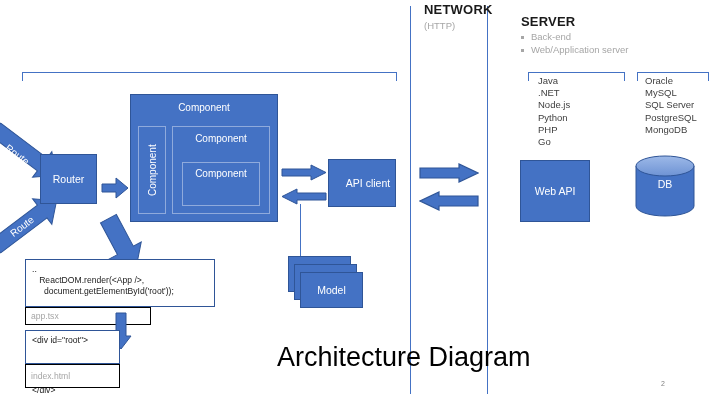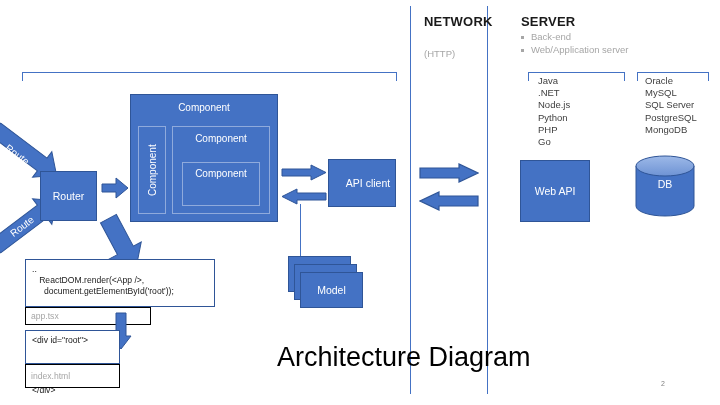--- a/index.html
+++ b/index.html
@@ -52,23 +52,23 @@
 </style>
 </head>
 <body>
 
 <div class="stage">
 
   <div class="abs vline" style="left:410px;top:6px;height:388px;"></div>
   <div class="abs vline" style="left:487px;top:6px;height:388px;"></div>
 
 
-  <div class="abs" style="left:424px;top:14px;">
+  <div class="abs" style="left:424px;top:2px;">
     <div class="sec-title">NETWORK</div>
-    <div class="sec-sub" style="margin-top:19px;">(HTTP)</div>
+    <div class="sec-sub" style="margin-top:3px;">(HTTP)</div>
   </div>
 
   <div class="abs" style="left:521px;top:14px;">
     <div class="sec-title">SERVER</div>
     <div class="bullet-row">
       <div class="bullet-dot"></div>
       <div class="sec-sub">Back-end</div>
     </div>
     <div class="bullet-row">
       <div class="bullet-dot"></div>
@@ -104,21 +104,21 @@
   </svg>
   <div class="abs route-txt" style="left:10px;top:142px;transform:rotate(37deg);transform-origin:left top;">Route</div>
 
   <svg class="abs" style="left:0px;top:190px;width:70px;height:55px;overflow:visible;" viewBox="0 0 70 55">
     <g transform="rotate(-37 35 27)">
       <path d="M -14 19 L 44 19 L 44 11 L 62 27 L 44 43 L 44 35 L -14 35 Z" fill="#4472C4" stroke="#2F5597" stroke-width="1"></path>
     </g>
   </svg>
   <div class="abs route-txt" style="left:8px;top:230px;transform:rotate(-37deg);transform-origin:left top;">Route</div>
 
-  <div class="abs blue" style="left:40px;top:171px;width:57px;height:50px;">
+  <div class="abs blue" style="left:40px;top:154px;width:57px;height:50px;">
     <div class="box-label">Router</div>
   </div>
 
   <svg class="abs" style="left:101px;top:176px;width:28px;height:24px;" viewBox="0 0 28 24">
     <path d="M 1 8 L 15 8 L 15 2 L 27 12 L 15 22 L 15 16 L 1 16 Z" fill="#4472C4" stroke="#2F5597" stroke-width="1"></path>
   </svg>
 
   <div class="abs comp-outer" style="left:130px;top:94px;width:148px;height:128px;">
     <div class="comp-txt" style="margin-top:7px;">Component</div>
   </div>

